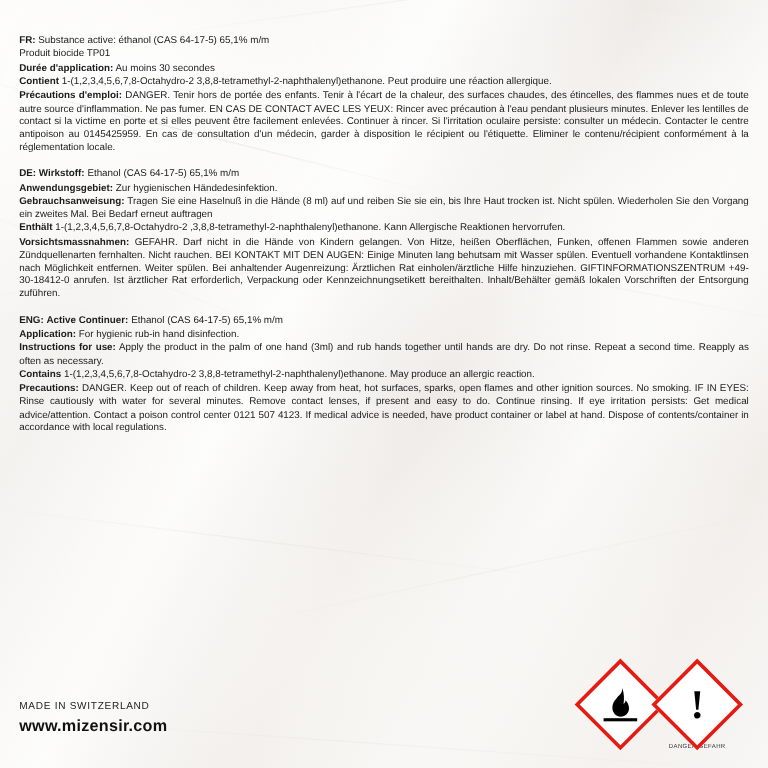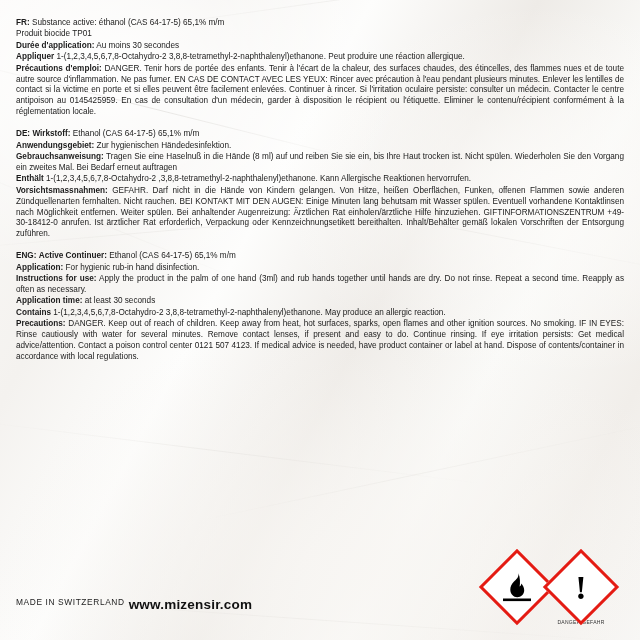--- a/index.html
+++ b/index.html
@@ -42,20 +42,21 @@
   .content {
     position: relative;
     z-index: 2;
     font-size: 8.2px;
     line-height: 1.33;
     color: #1b1b1b;
     text-align: justify;
   }
   .section {
     margin-bottom: 11px;
+    margin-top: 11px;
   }
   .section p {
     margin: 0 0 0.5px 0;
   }
   .lang {
     font-weight: bold;
   }
   .fld {
     font-weight: bold;
   }
@@ -64,21 +65,21 @@
     left: 16px;
     right: 14px;
     bottom: 14px;
     z-index: 3;
     display: flex;
     align-items: flex-end;
     justify-content: space-between;
   }
   .brandblock {
     display: flex;
-    flex-direction: row;
+    flex-direction: column;
     gap: 4px;
     padding-bottom: 14px;
   }
   .made-in {
     font-size: 8.4px;
     letter-spacing: 0.6px;
     color: #222;
   }
   .website {
     font-size: 13.5px;
@@ -149,37 +150,36 @@
     <div class="vein" style="left:40px; top:600px; width:600px; transform:rotate(4deg); opacity:.4;"></div>
     <div class="vein" style="left:-80px; top:150px; width:380px; transform:rotate(22deg); opacity:.35;"></div>
   </div>
 
   <div class="content">
 
     <div class="section">
       <p><span class="lang">FR:</span> <span>Substance active: éthanol (CAS 64-17-5) 65,1% m/m</span></p>
       <p><span>Produit biocide TP01</span></p>
       <p><span class="fld">Durée d'application:</span> <span>Au moins 30 secondes</span></p>
-      <p><span class="fld">Appliquer</span> <span>1-(1,2,3,4,5,6,7,8-Octahydro-2 3,8,8-tetramethyl-2-naphthalenyl)ethanone. Peut produire une réaction allergique.</span></p>
+      <p><span class="fld">Contient</span> <span>1-(1,2,3,4,5,6,7,8-Octahydro-2 3,8,8-tetramethyl-2-naphthalenyl)ethanone. Peut produire une réaction allergique.</span></p>
       <p><span class="fld">Précautions d'emploi:</span> <span>DANGER. Tenir hors de portée des enfants. Tenir à l'écart de la chaleur, des surfaces chaudes, des étincelles, des flammes nues et de toute autre source d'inflammation. Ne pas fumer. EN CAS DE CONTACT AVEC LES YEUX: Rincer avec précaution à l'eau pendant plusieurs minutes. Enlever les lentilles de contact si la victime en porte et si elles peuvent être facilement enlevées. Continuer à rincer. Si l'irritation oculaire persiste: consulter un médecin. Contacter le centre antipoison au 0145425959. En cas de consultation d'un médecin, garder à disposition le récipient ou l'étiquette. Eliminer le contenu/récipient conformément à la réglementation locale.</span></p>
     </div>
 
     <div class="section">
       <p><span class="lang">DE:</span> <span class="fld">Wirkstoff:</span> <span>Ethanol (CAS 64-17-5) 65,1% m/m</span></p>
       <p><span class="fld">Anwendungsgebiet:</span> <span>Zur hygienischen Händedesinfektion.</span></p>
       <p><span class="fld">Gebrauchsanweisung:</span> <span>Tragen Sie eine Haselnuß in die Hände (8 ml) auf und reiben Sie sie ein, bis Ihre Haut trocken ist. Nicht spülen. Wiederholen Sie den Vorgang ein zweites Mal. Bei Bedarf erneut auftragen</span></p>
       <p><span class="fld">Enthält</span> <span>1-(1,2,3,4,5,6,7,8-Octahydro-2 ,3,8,8-tetramethyl-2-naphthalenyl)ethanone. Kann Allergische Reaktionen hervorrufen.</span></p>
       <p><span class="fld">Vorsichtsmassnahmen:</span> <span>GEFAHR. Darf nicht in die Hände von Kindern gelangen. Von Hitze, heißen Oberflächen, Funken, offenen Flammen sowie anderen Zündquellenarten fernhalten. Nicht rauchen. BEI KONTAKT MIT DEN AUGEN: Einige Minuten lang behutsam mit Wasser spülen. Eventuell vorhandene Kontaktlinsen nach Möglichkeit entfernen. Weiter spülen. Bei anhaltender Augenreizung: Ärztlichen Rat einholen/ärztliche Hilfe hinzuziehen. GIFTINFORMATIONSZENTRUM    +49-30-18412-0  anrufen.  Ist  ärztlicher Rat erforderlich, Verpackung oder Kennzeichnungsetikett bereithalten. Inhalt/Behälter gemäß lokalen Vorschriften der Entsorgung zuführen.</span></p>
     </div>
 
     <div class="section">
       <p><span class="lang">ENG:</span> <span class="fld">Active Continuer:</span> <span>Ethanol (CAS 64-17-5) 65,1% m/m</span></p>
       <p><span class="fld">Application:</span> <span>For hygienic rub-in hand disinfection.</span></p>
       <p><span class="fld">Instructions for use:</span> <span>Apply the product in the palm of one hand (3ml) and rub hands together until hands are dry. Do not rinse. Repeat a second time. Reapply as often as necessary.</span></p>
-      <p><span class="fld">Application time:</span> <span>at least 30 seconds</span></p>
       <p><span class="fld">Contains</span> <span>1-(1,2,3,4,5,6,7,8-Octahydro-2 3,8,8-tetramethyl-2-naphthalenyl)ethanone. May produce an allergic reaction.</span></p>
       <p><span class="fld">Precautions:</span> <span>DANGER. Keep out of reach of children. Keep away from heat, hot surfaces, sparks, open flames and other ignition sources. No smoking. IF IN EYES: Rinse cautiously with water for several minutes. Remove contact lenses, if present and easy to do. Continue rinsing. If eye irritation persists: Get medical advice/attention. Contact a poison control center 0121 507 4123. If medical advice is needed, have product container or label at hand. Dispose of contents/container in accordance with local regulations.</span></p>
     </div>
 
   </div>
 
   <div class="footer">
     <div class="brandblock">
       <div class="made-in">MADE IN SWITZERLAND</div>
       <div class="website">www.mizensir.com</div>

